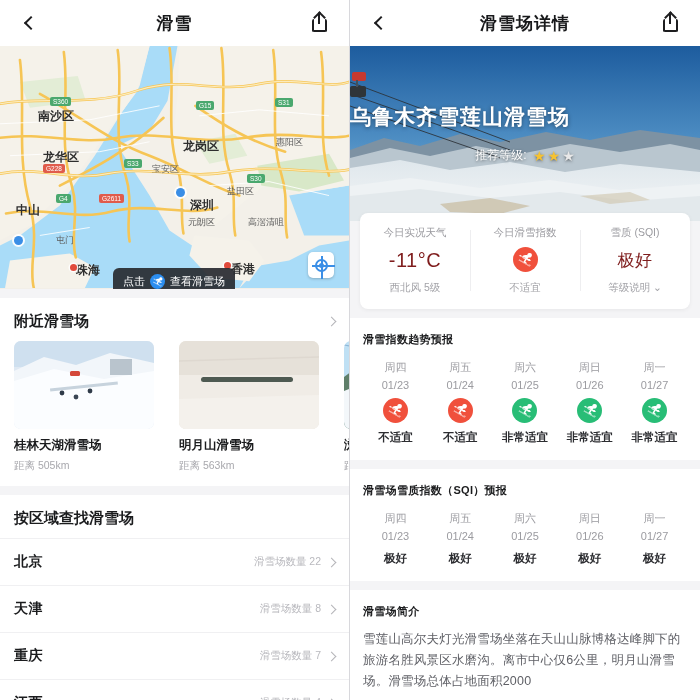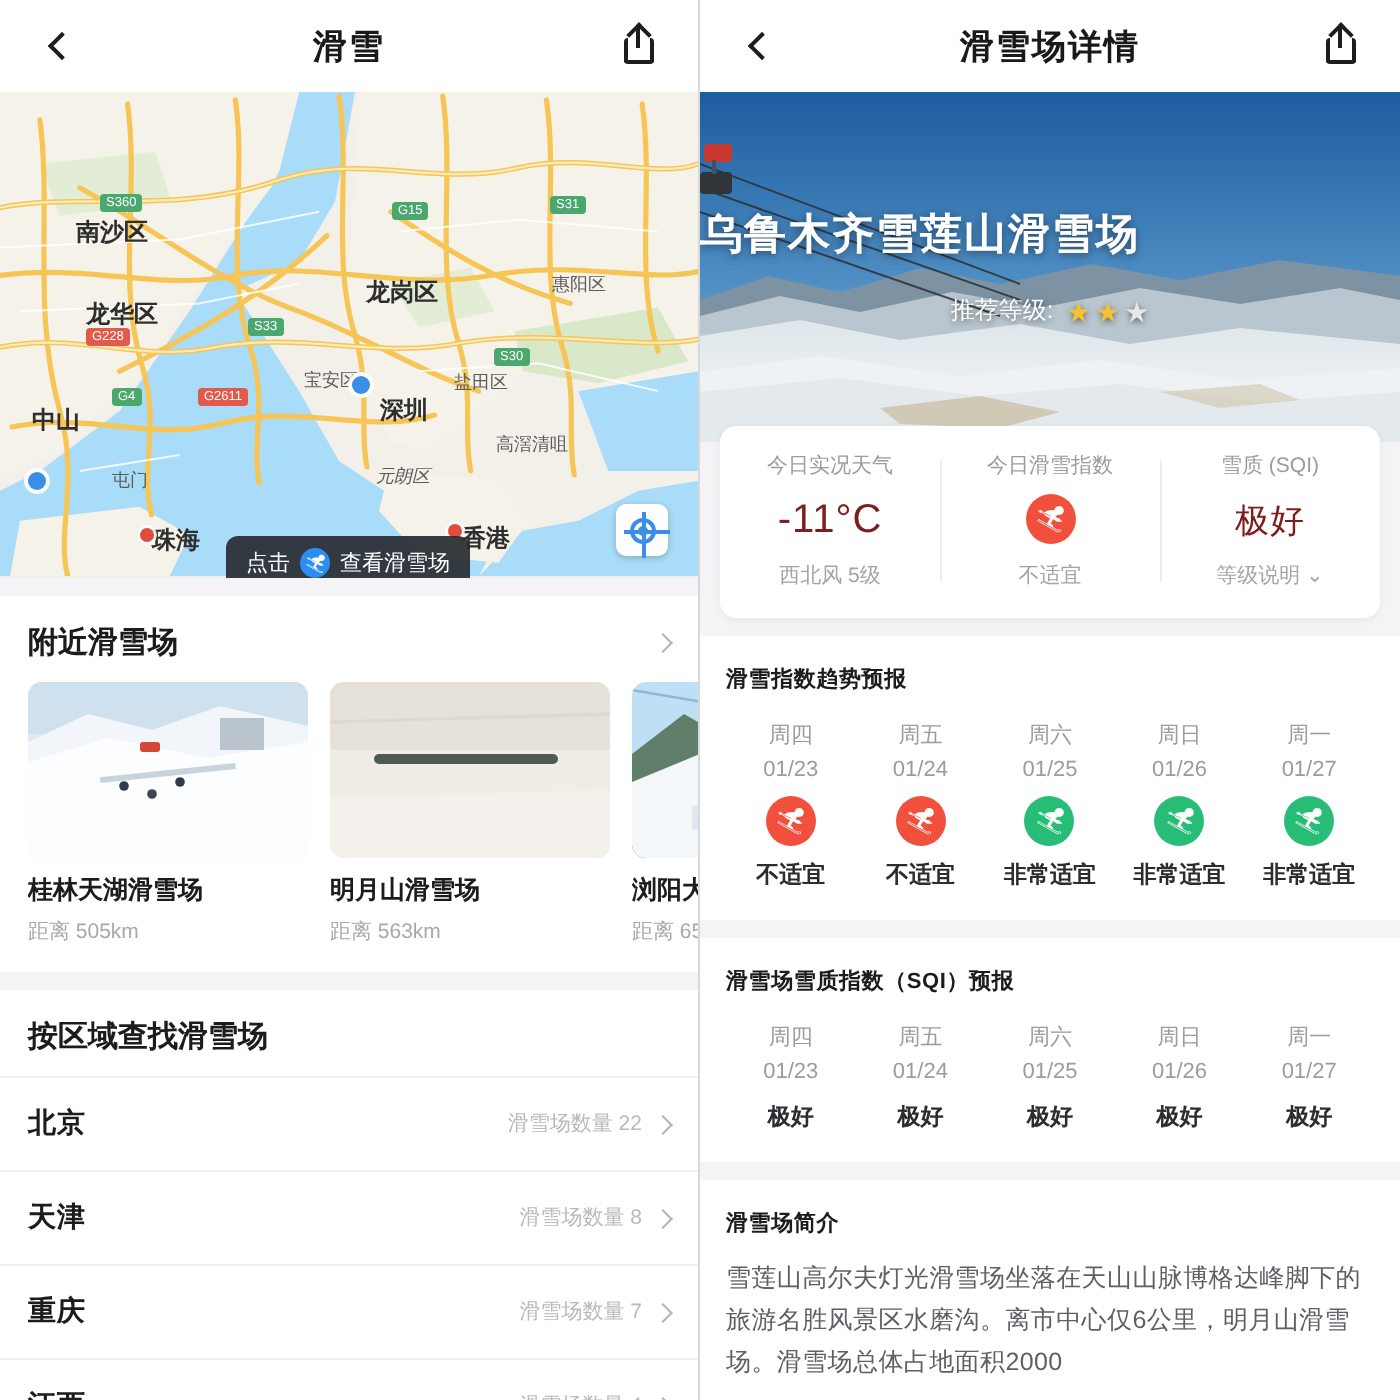--- a/index.html
+++ b/index.html
@@ -60,21 +60,21 @@
   .bluedot { position:absolute; width:9px; height:9px; border-radius:50%; background:#3a8ee6;
              box-shadow:0 0 0 2px rgba(255,255,255,.9); }
 
   
   .card { background:#fff; margin-top:9px; }
   .card-head { display:flex; align-items:center; justify-content:space-between;
                padding:14px 14px 10px 14px; }
   .card-title { font-size:15px; font-weight:700; color:#1b1c1e; }
   .chev-r { width:7px; height:7px; border-top:1.6px solid #b4b4b8; border-right:1.6px solid #b4b4b8;
             transform:rotate(45deg); }
-  .resorts { display:flex; gap:11px; padding:0 0 13px 14px; overflow:hidden; }
+  .resorts { display:flex; gap:25px; padding:0 0 13px 14px; overflow:hidden; }
   .resort { width:140px; flex:0 0 auto; }
   .resort .thumb { width:140px; height:88px; border-radius:7px; overflow:hidden; position:relative; }
   .resort .thumb svg { width:100%; height:100%; display:block; }
   .resort .r-name { font-size:12.5px; font-weight:700; color:#1b1c1e; margin-top:8px;
                     white-space:nowrap; overflow:hidden; }
   .resort .r-dist { font-size:10.5px; color:#a8a8ad; margin-top:5px; }
 
   .region-row { display:flex; align-items:center; justify-content:space-between;
                 padding:14px 14px; border-top:1px solid #f0f0f2; }
   .region-row:first-of-type { border-top:none; }
@@ -187,24 +187,24 @@
         <path d="M200 70 L260 64 L330 70"></path>
         <path d="M210 140 L270 136 L330 150"></path>
         <path d="M40 190 L90 182"></path>
       </g>
     </svg>
 
     <div class="map-label big" style="left:38px; top:62px;">南沙区</div>
     <div class="map-label" style="left:276px; top:66px;margin-top:24px;">惠阳区</div>
     <div class="map-label big" style="left:43px; top:103px;">龙华区</div>
     <div class="map-label big" style="left:183px; top:92px;">龙岗区</div>
-    <div class="map-label" style="left:152px; top:138px;">宝安区</div>
+    <div class="map-label" style="left:152px; top:117px;">宝安区</div>
     <div class="map-label" style="left:227px; top:139px;">盐田区</div>
     <div class="map-label big" style="left:190px; top:151px;">深圳</div>
-    <div class="map-label" style="left:188px; top:186px;font-style:italic;">元朗区</div>
+    <div class="map-label" style="left:188px; top:170px;">元朗区</div>
     <div class="map-label" style="left:248px; top:170px;">高滘清咀</div>
     <div class="map-label big" style="left:16px; top:156px;">中山</div>
     <div class="map-label big" style="left:76px; top:216px;">珠海</div>
 
     <div class="map-label big" style="left:231px; top:215px;">香港</div>
     <div class="map-label" style="left:56px; top:188px;">屯门</div>
     <div class="map-label" style="left:156px; top:242px;">坪洲</div>
     <div class="map-label" style="left:222px; top:242px;">南丫</div>
 
     <div class="rd-badge r" style="left:43px; top:118px;">G228</div>

